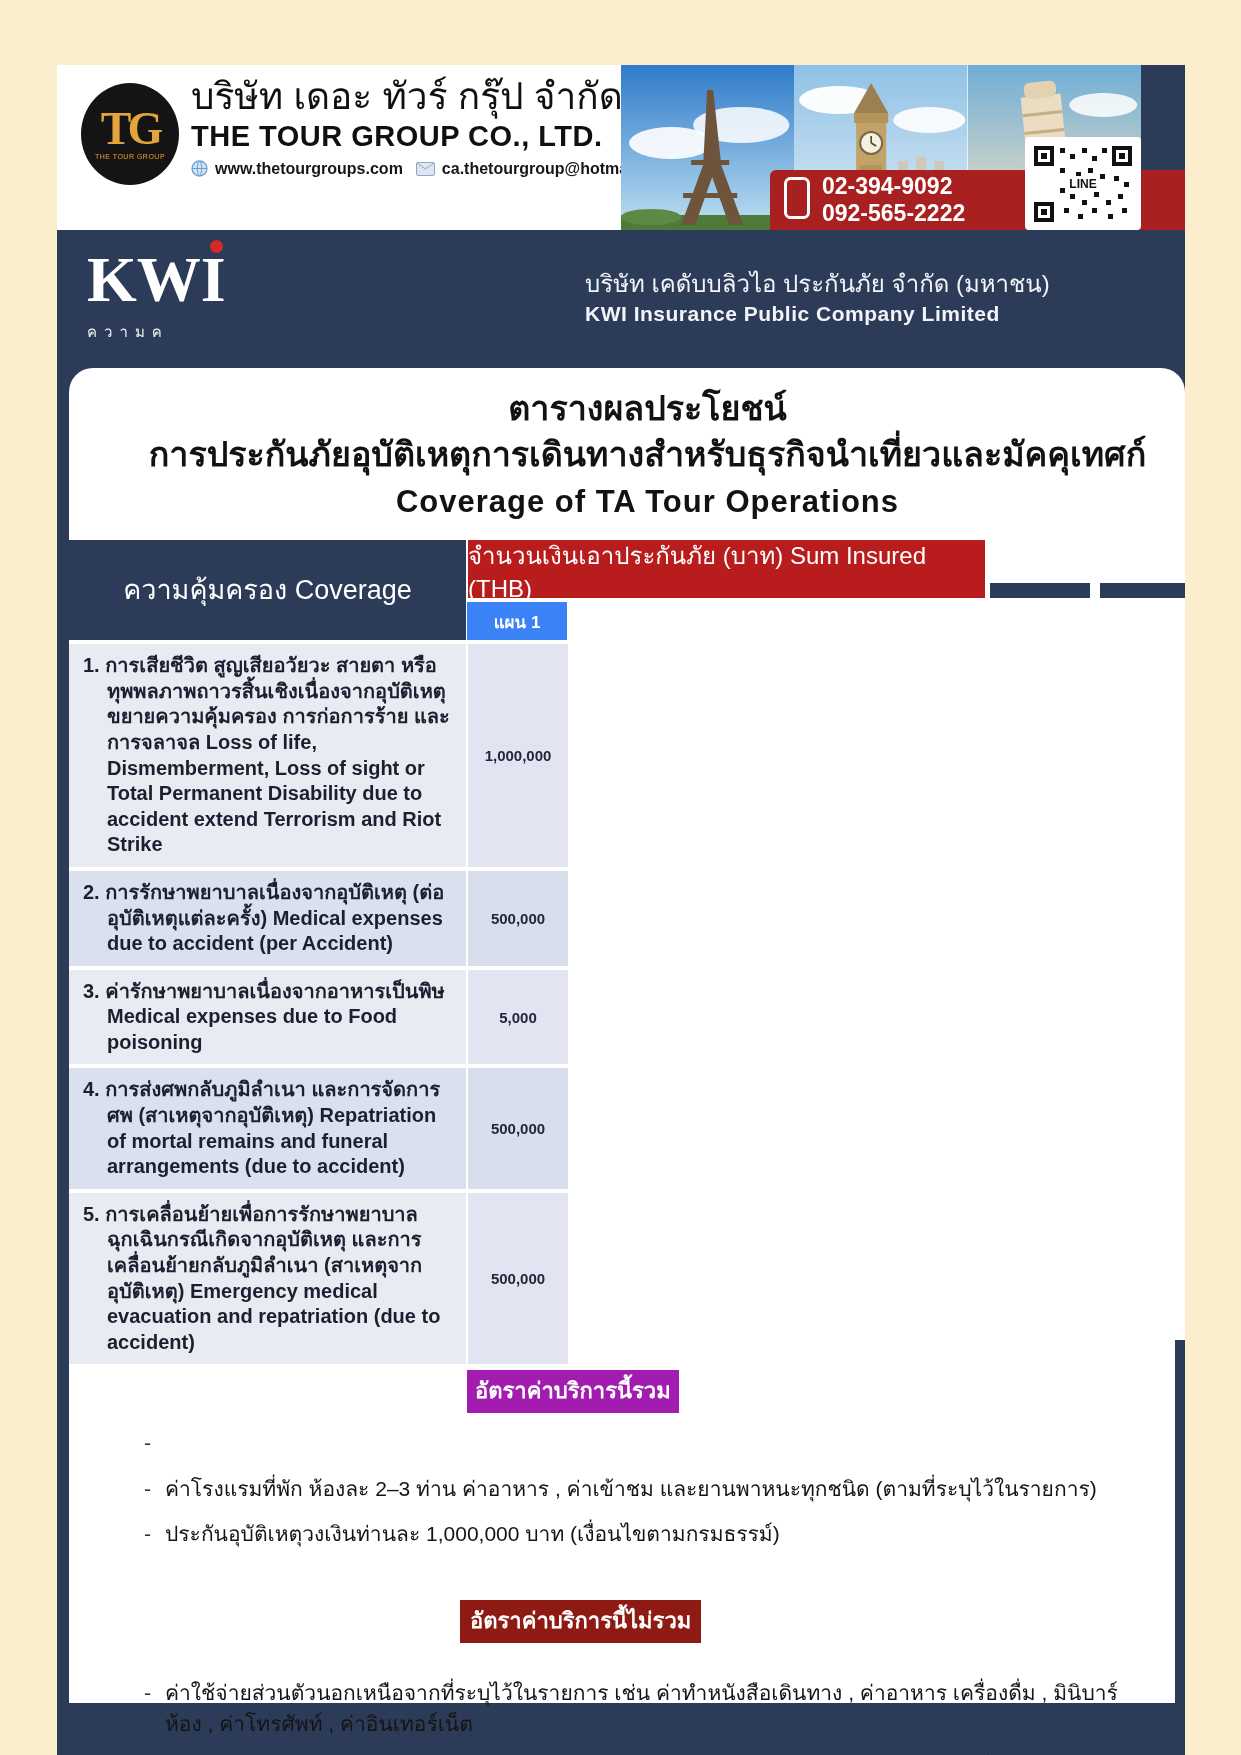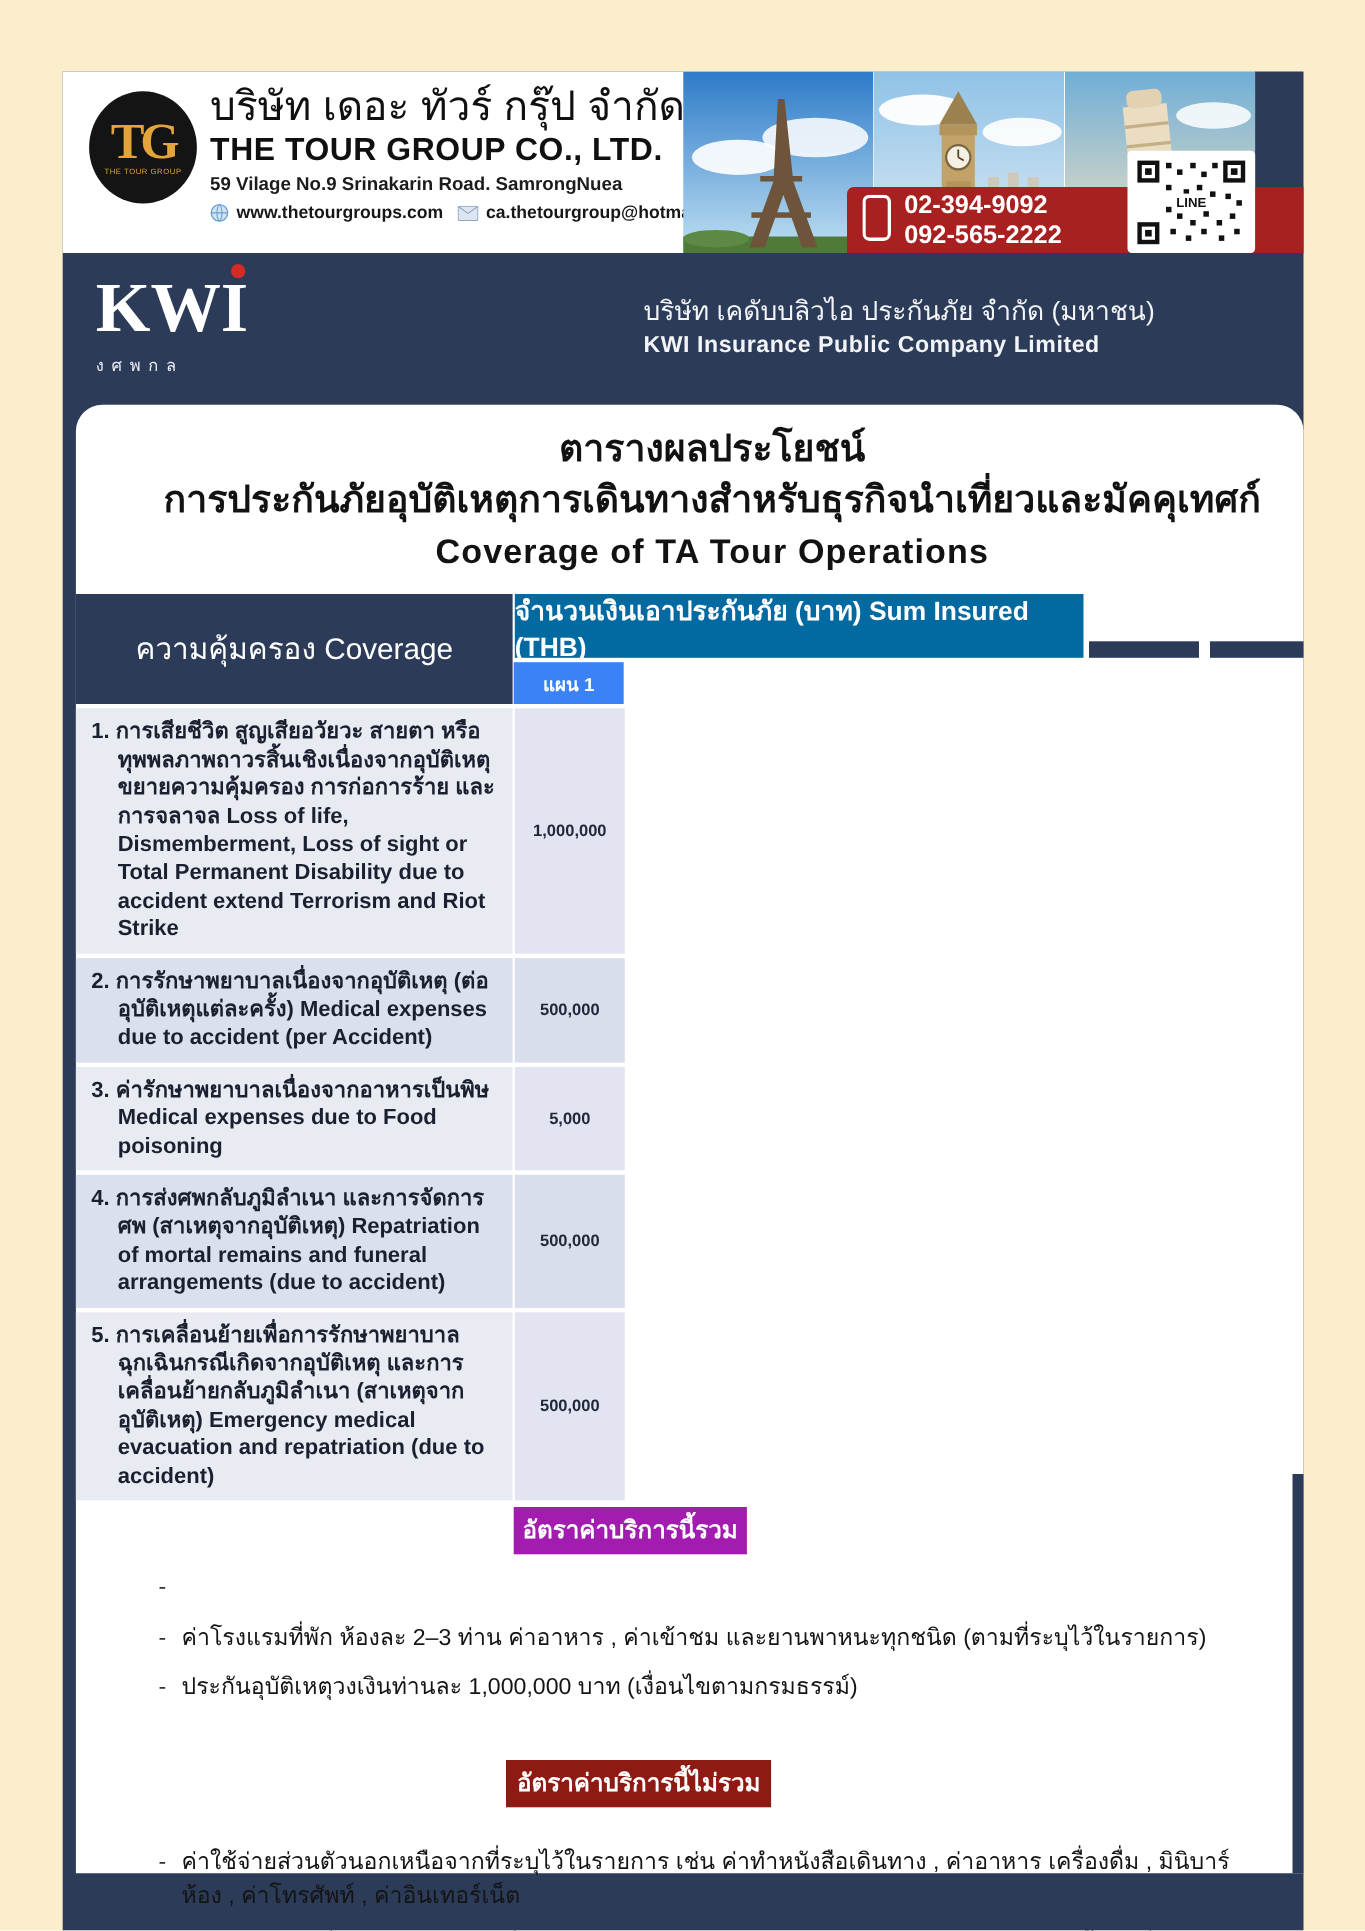--- a/index.html
+++ b/index.html
@@ -63,22 +63,22 @@
 
   .title-block{padding-top:18px;text-align:center;color:#121212;padding-left:41px;}
   .t1,.t2{font-size:34px;font-weight:bold;line-height:1.35;}
   .t3{font-size:31px;font-weight:bold;letter-spacing:1px;line-height:1.4;margin-top:2px;}
 
   
   .tbl{position:relative;margin-top:17px;}
   .tbl-head{position:relative;height:100px;}
   .cov-head{position:absolute;left:0;top:0;width:397px;height:100px;background:#2C3B58;color:#fff;
     display:flex;align-items:flex-start;justify-content:center;font-size:27px;font-weight:normal;padding-top:28px;box-sizing:border-box;}
-  .sum-head{position:absolute;left:399px;top:0;width:517px;height:58px;background:#0369a1;color:#fff;
-    display:flex;align-items:center;justify-content:center;font-size:24px;font-weight:bold;}
+  .sum-head{position:absolute;left:399px;top:0;width:517px;height:58px;background:#b91c1c;color:#fff;
+    display:flex;align-items:center;justify-content:center;font-size:24px;font-weight:normal;}
   .stub{position:absolute;top:43px;height:15px;background:#2C3B58;}
   .stub.s1{left:921px;width:100px;}
   .stub.s2{left:1031px;width:85px;}
   .plan-badge{position:absolute;left:398px;top:62px;width:100px;height:38px;background:#3b82f6;color:#fff;
     display:flex;align-items:center;justify-content:center;font-size:17px;font-weight:bold;}
 
   .trow{display:flex;margin-top:4px;}
   .row-text{width:397px;box-sizing:border-box;padding:9px 12px 9px 38px;text-indent:-24px;
     font-size:20px;font-weight:bold;color:#1A2030;line-height:1.28;}
   .row-val{width:100px;margin-left:2px;display:flex;align-items:center;justify-content:center;
@@ -106,21 +106,20 @@
 
   <div class="hdr">
     <div class="logo-circle">
       <div class="logo-mono">TG</div>
       <div class="logo-cap">THE TOUR GROUP</div>
     </div>
     <div class="hdr-names">
       <div class="co-th">บริษัท เดอะ ทัวร์ กรุ๊ป จำกัด</div>
       <div class="co-en">THE TOUR GROUP CO., LTD.</div>
       <div class="addr">
-        <div>59 Vilage No.9 Srinakarin Road. SamrongNuea</div>
       </div>
       <div class="webrow">
         <span>
           <svg width="17" height="17" viewBox="0 0 17 17">
               <circle cx="8.5" cy="8.5" r="7.5" fill="#CFE3F5" stroke="#6FA0CF" stroke-width="1.3"></circle>
               <path d="M1 8.5h15 M8.5 1c-3 2.2-3 12.8 0 15 M8.5 1c3 2.2 3 12.8 0 15" stroke="#6FA0CF" stroke-width="1" fill="none"></path>
             </svg>
         </span>
         <span>www.thetourgroups.com</span>
         <span style="margin-left:6px;">
@@ -251,21 +250,21 @@
         </g>
         <rect x="36" y="34" width="34" height="15" fill="#ffffff"></rect>
         <text x="53" y="46" text-anchor="middle" font-size="12" font-weight="bold" fill="#111">LINE</text>
       </svg>
     </div>
   </div>
 
   <div class="kwi-band">
     <div class="kwi-logo">
       <span class="kwi-word"><span>KWI</span><span class="kwi-dot"></span></span>
-      <div class="kwi-cn">งศพกล</div>
+      <div class="kwi-cn">ความค</div>
     </div>
     <div class="kwi-names">
       <div class="kwi-th">บริษัท เคดับบลิวไอ ประกันภัย จำกัด (มหาชน)</div>
       <div class="kwi-en">KWI Insurance Public Company Limited</div>
     </div>
   </div>
 
   <div class="panel">
 
     <div class="title-block">

